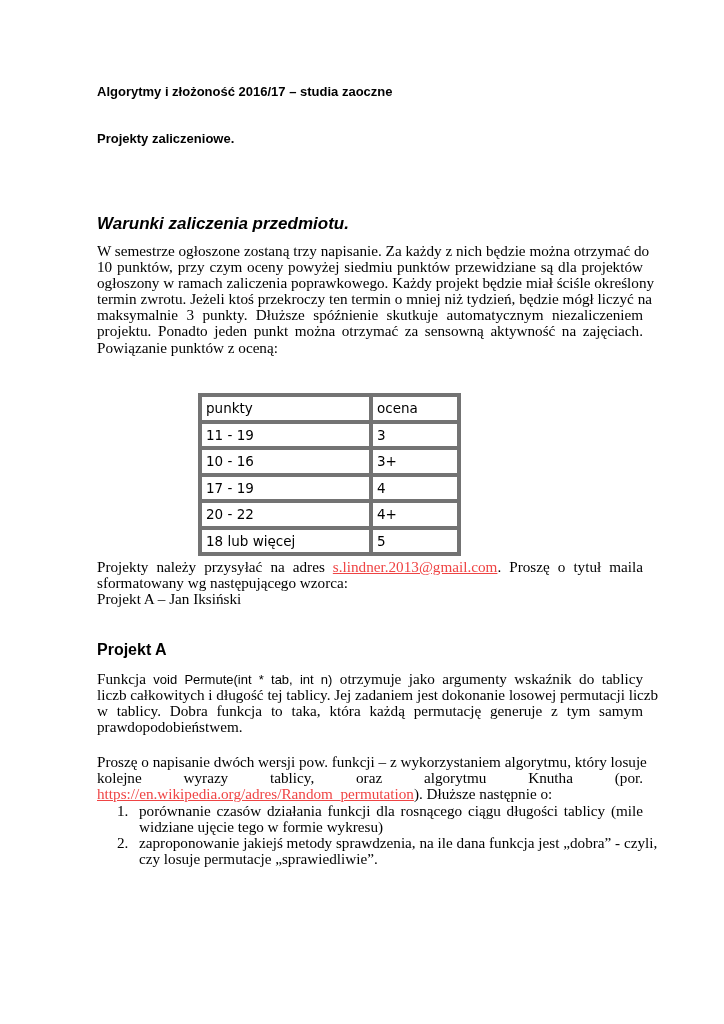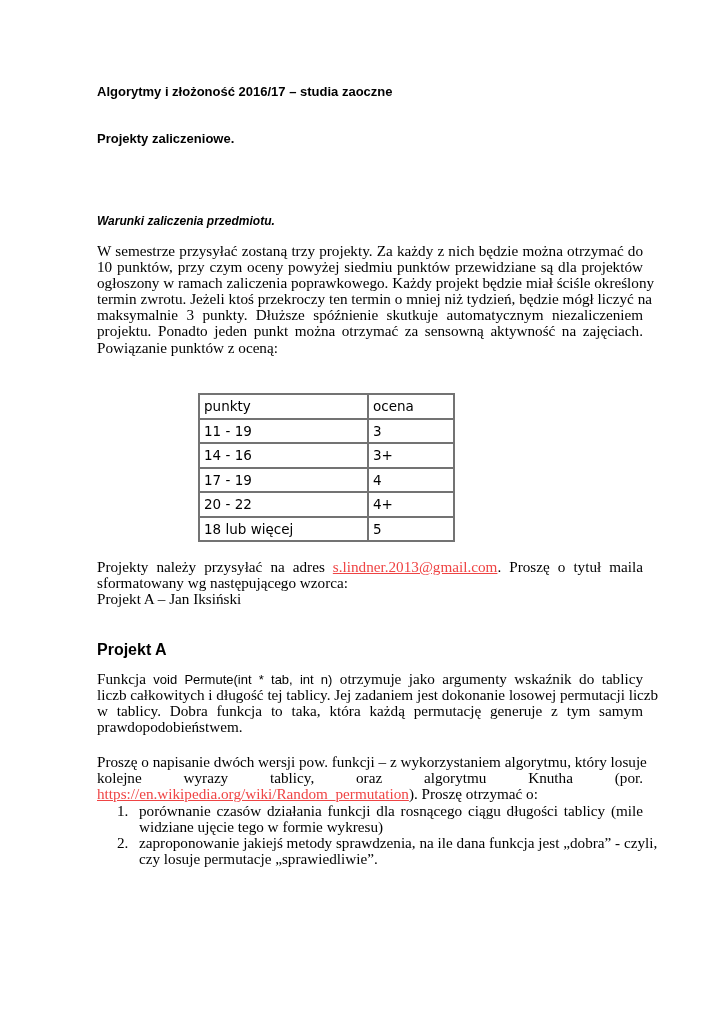--- a/index.html
+++ b/index.html
@@ -1,64 +1,64 @@
 <!DOCTYPE html>
 <html><head>
 <meta charset="utf-8">
 <style>
   html, body { margin: 0; padding: 0; background: #ffffff; }
   body { width: 724px; height: 1024px; position: relative; overflow: hidden; color: #000; }
   .page { position: absolute; left: 97px; top: 0; width: 546px; }
   .h1 { position: absolute; left: 0; font-family: "Liberation Sans", sans-serif; font-weight: bold; font-size: 13px; white-space: nowrap; }
-  .h2 { position: absolute; left: 0; font-family: "Liberation Sans", sans-serif; font-weight: bold; font-style: italic; font-size: 12px; white-space: nowrap; }
+  .h2 { position: absolute; left: 0; font-family: "Liberation Sans", sans-serif; font-weight: bold; font-style: italic; font-size: 17px; white-space: nowrap; }
   .para { position: absolute; left: 0; width: 546px; font-family: "Liberation Serif", serif; font-size: 15.2px; line-height: 16.1px; text-align: justify; }
   .line { display: block; text-align: justify; text-align-last: justify; height: 16.1px; white-space: nowrap; }
   .line.last { text-align-last: left; }
   .mono { font-family: Liberation Sans, sans-serif; font-size: 13px; }
   a.link { color: #ef4444; text-decoration: underline; }
   table.grades { position: absolute; left: 101px; top: 393px; border-collapse: collapse; font-family: "DejaVu Sans", sans-serif; font-size: 13.5px; }
-  table.grades td { border: 2px solid #737373; height: 22.5px; padding: 0 0 0 4px; vertical-align: middle; }
+  table.grades td { border: 4px solid #737373; height: 22.5px; padding: 0 0 0 4px; vertical-align: middle; }
   table.grades td.c1 { width: 163px; }
   table.grades td.c2 { width: 80px; }
   .olist { position: absolute; left: 0; width: 546px; font-family: "Liberation Serif", serif; font-size: 15.2px; line-height: 16.1px; }
   .li { position: relative; padding-left: 42px; }
   .li .num { position: absolute; left: 20px; top: 0; }
 </style>
 </head>
 <body>
 
 <div class="page">
 
   <div class="h1" style="top:84px;">Algorytmy i złożoność 2016/17 – studia zaoczne</div>
   <div class="h1" style="top:131px;text-align:right;">Projekty zaliczeniowe.</div>
 
   <div class="h2" style="top:214px;">Warunki zaliczenia przedmiotu.</div>
 
   <div class="para" style="top:243px;">
-    <span class="line">W semestrze przysyłać zostaną trzy projekty. Za każdy z nich będzie można otrzymać do</span>
+    <span class="line">W semestrze ogłoszone zostaną trzy napisanie. Za każdy z nich będzie można otrzymać do</span>
     <span class="line">10 punktów, przy czym oceny powyżej siedmiu punktów przewidziane są dla projektów</span>
     <span class="line">ogłoszony w ramach zaliczenia poprawkowego. Każdy projekt będzie miał ściśle określony</span>
     <span class="line">termin zwrotu. Jeżeli ktoś przekroczy ten termin o mniej niż tydzień, będzie mógł liczyć na</span>
     <span class="line">maksymalnie 3 punkty. Dłuższe spóźnienie skutkuje automatycznym niezaliczeniem</span>
     <span class="line">projektu. Ponadto jeden punkt można otrzymać za sensowną aktywność na zajęciach.</span>
     <span class="line last">Powiązanie punktów z oceną:</span>
   </div>
 
   <table class="grades">
     <tbody>
         <tr>
       <td class="c1">punkty</td>
       <td class="c2">ocena</td>
     </tr>
     <tr>
       <td class="c1">11 - 19</td>
       <td class="c2">3</td>
     </tr>
     <tr>
-      <td class="c1">14 - 16</td>
+      <td class="c1">10 - 16</td>
       <td class="c2">3+</td>
     </tr>
     <tr>
       <td class="c1">17 - 19</td>
       <td class="c2">4</td>
     </tr>
     <tr>
       <td class="c1">20 - 22</td>
       <td class="c2">4+</td>
     </tr>
@@ -80,21 +80,21 @@
   <div class="para" style="top:671px;">
     <span class="line"><span>Funkcja </span><span class="mono">void Permute(int * tab, int n)</span><span> otrzymuje jako argumenty wskaźnik do tablicy</span></span>
     <span class="line">liczb całkowitych i  długość tej tablicy. Jej zadaniem jest dokonanie losowej permutacji liczb</span>
     <span class="line">w tablicy. Dobra funkcja to taka, która każdą permutację generuje z tym samym</span>
     <span class="line last">prawdopodobieństwem.</span>
   </div>
 
   <div class="para" style="top:754px;">
     <span class="line">Proszę o napisanie dwóch wersji pow. funkcji – z wykorzystaniem algorytmu, który losuje</span>
     <span class="line">kolejne wyrazy tablicy, oraz algorytmu Knutha (por.</span>
-    <span class="line last"><a class="link">https://en.wikipedia.org/wiki/Random_permutation</a><span>). Proszę otrzymać o:</span></span>
+    <span class="line last"><a class="link">https://en.wikipedia.org/adres/Random_permutation</a><span>). Dłuższe następnie o:</span></span>
   </div>
 
   <div class="olist" style="top:803px;">
     <div class="li">
       <span class="num">1.</span>
       <span class="line" style="width:504px;">porównanie czasów działania funkcji dla rosnącego ciągu długości tablicy (mile</span>
       <span class="line last">widziane ujęcie tego w formie wykresu)</span>
     </div>
     <div class="li">
       <span class="num">2.</span>

